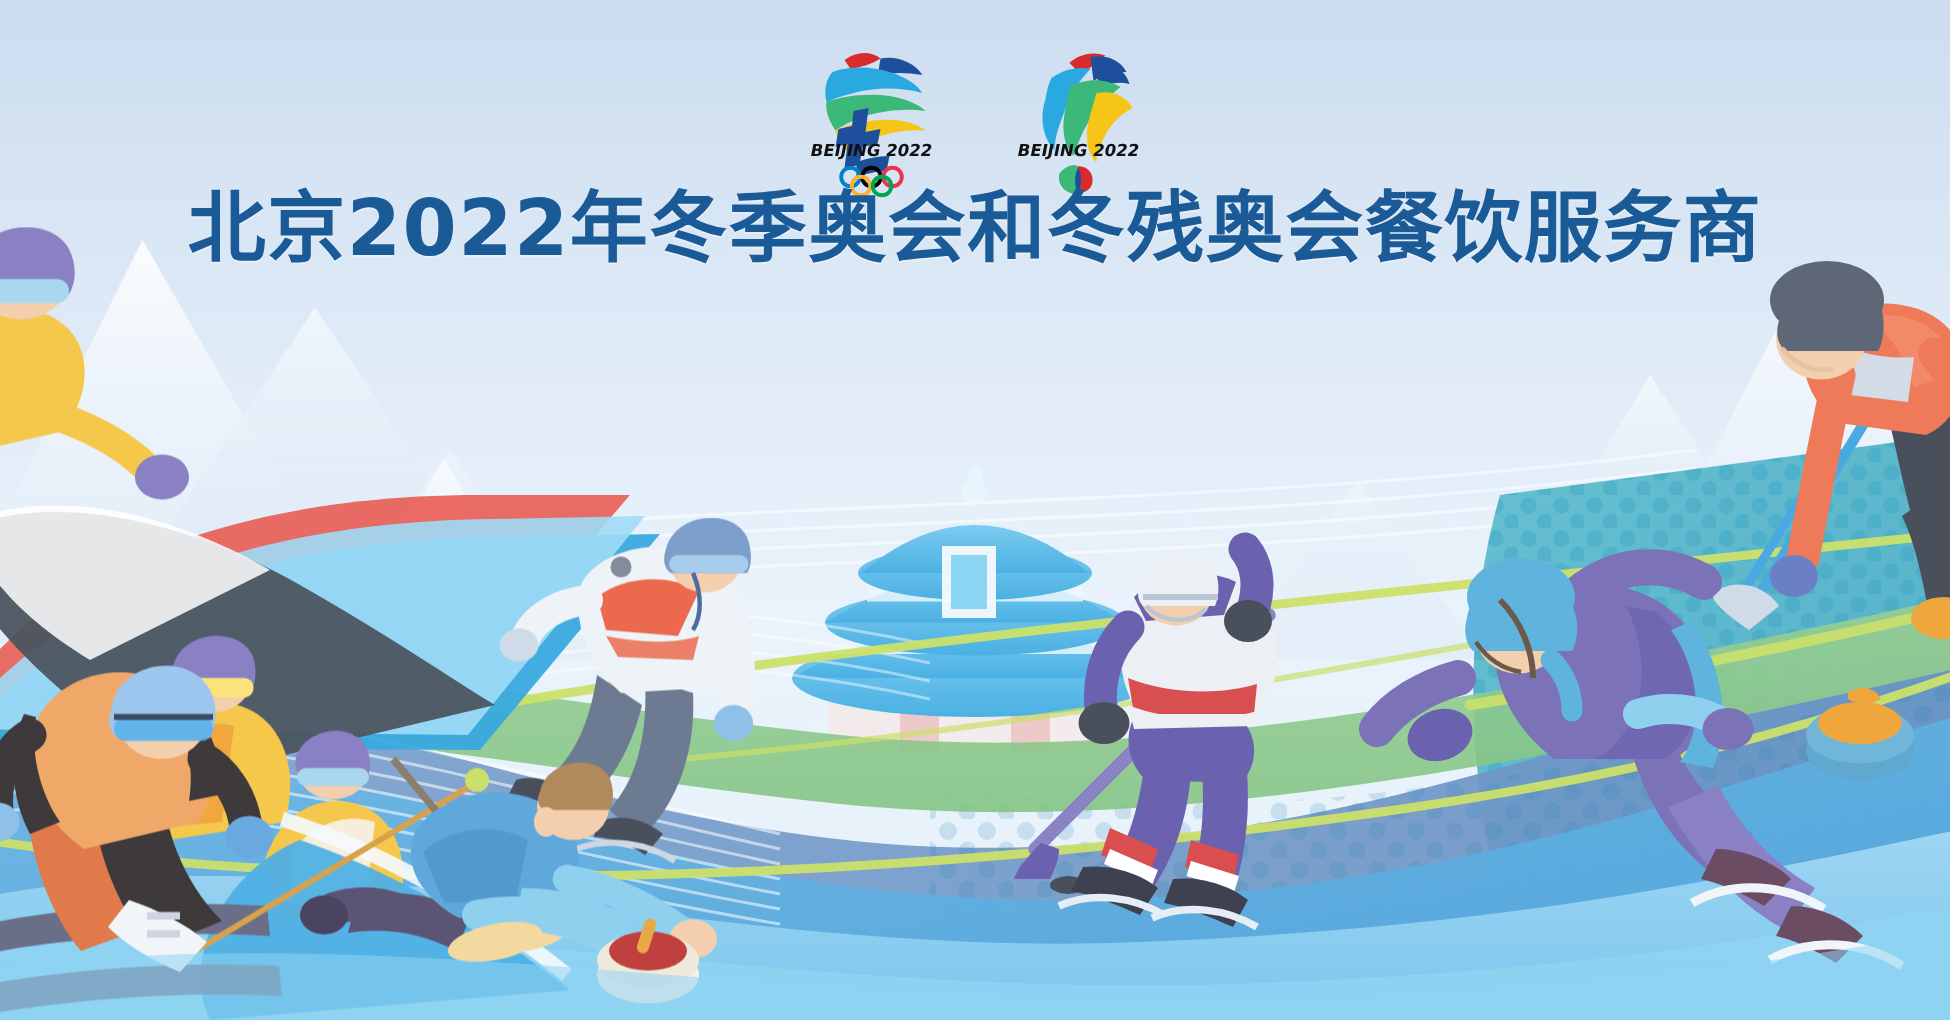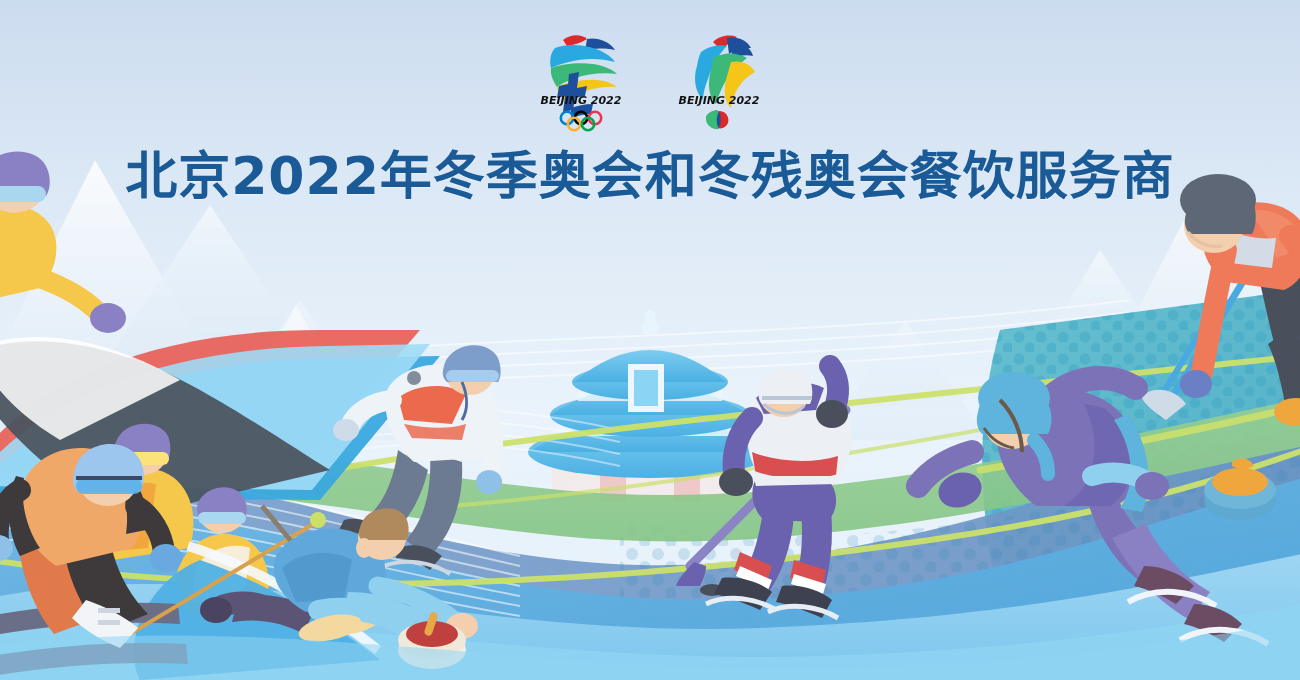--- a/index.html
+++ b/index.html
@@ -18,21 +18,21 @@
   
   #logo-row{
     position:absolute;left:0;top:30px;width:1300px;height:110px;
     display:flex;justify-content:center;align-items:flex-start;gap:50px;
     z-index:40;
   }
   .logo-block{width:88px;height:104px;position:relative;}
 
   
   #title-wrap{
-    position:absolute;left:0;top:148px;width:1300px;
+    position:absolute;left:0;top:125px;width:1300px;
     text-align:center;z-index:45;
   }
   #main-title{
     display:inline-block;
     font-family:"DejaVu Sans","Liberation Sans",sans-serif;
     font-size:52px;
     font-weight:bold;
     letter-spacing:1px;
     color:#1a5a96;
     line-height:1.08;

